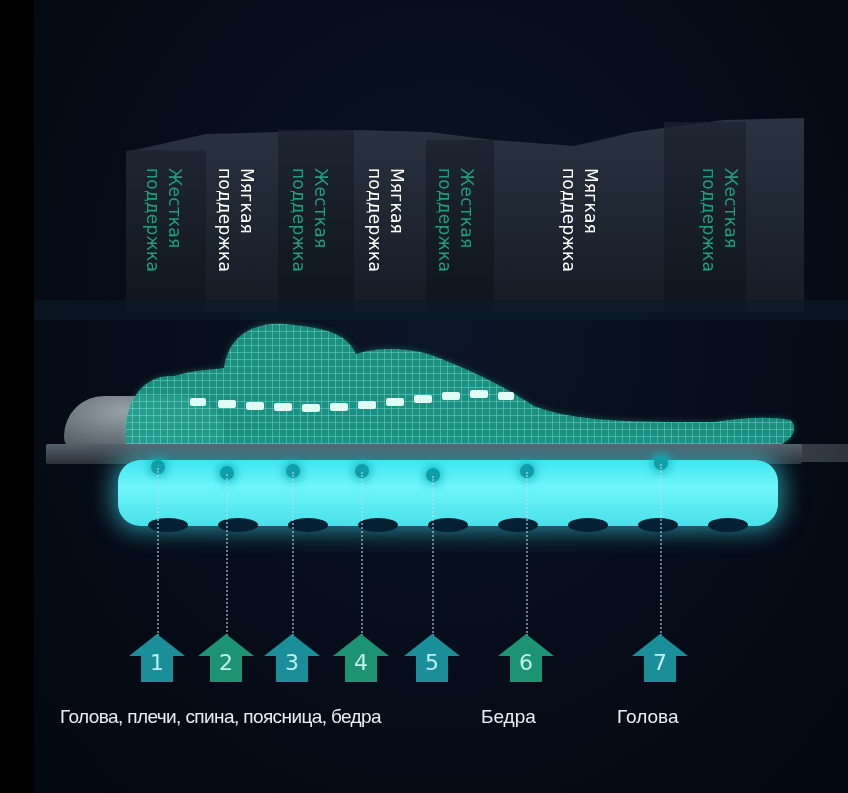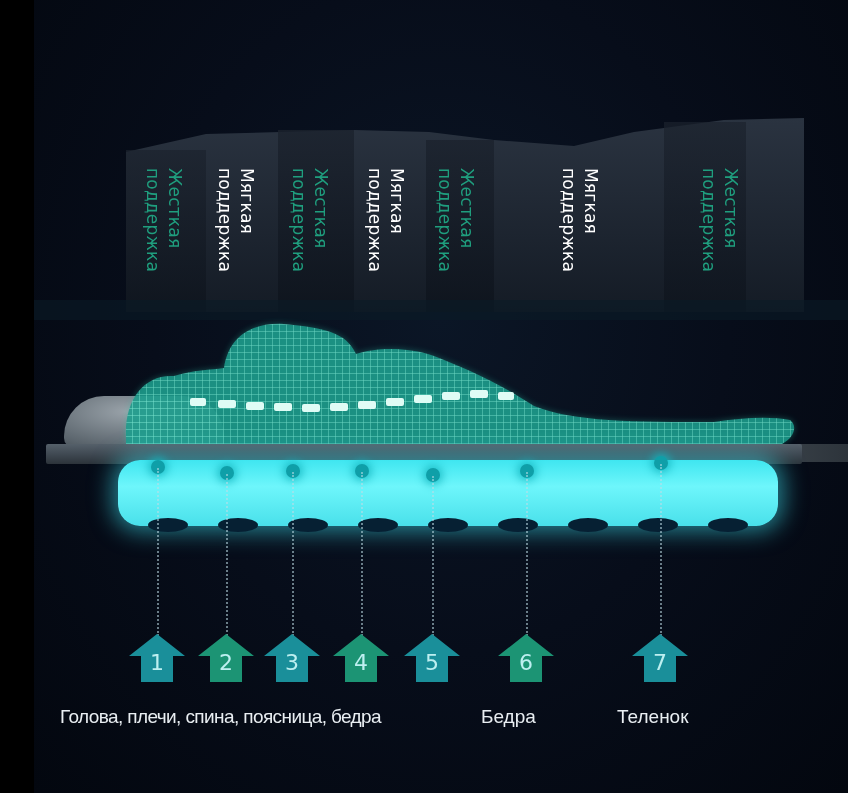--- a/index.html
+++ b/index.html
@@ -198,15 +198,15 @@
       <svg width="60" height="52">
           <path d="M30,2 L58,24 L46,24 L46,50 L14,50 L14,24 L2,24 Z" fill="#1a8f9a"></path>
         </svg>
       <div class="num">7</div>
     </div>
   </div>
 
   <div class="labels">
     <div class="label" style="left:26px;letter-spacing:-0.6px;">Голова, плечи, спина, поясница, бедра</div>
     <div class="label" style="left:447px">Бедра</div>
-    <div class="label" style="left:583px">Теленок</div>
+    <div class="label" style="left:583px">Голова</div>
   </div>
 </div>
 
 </body></html>

